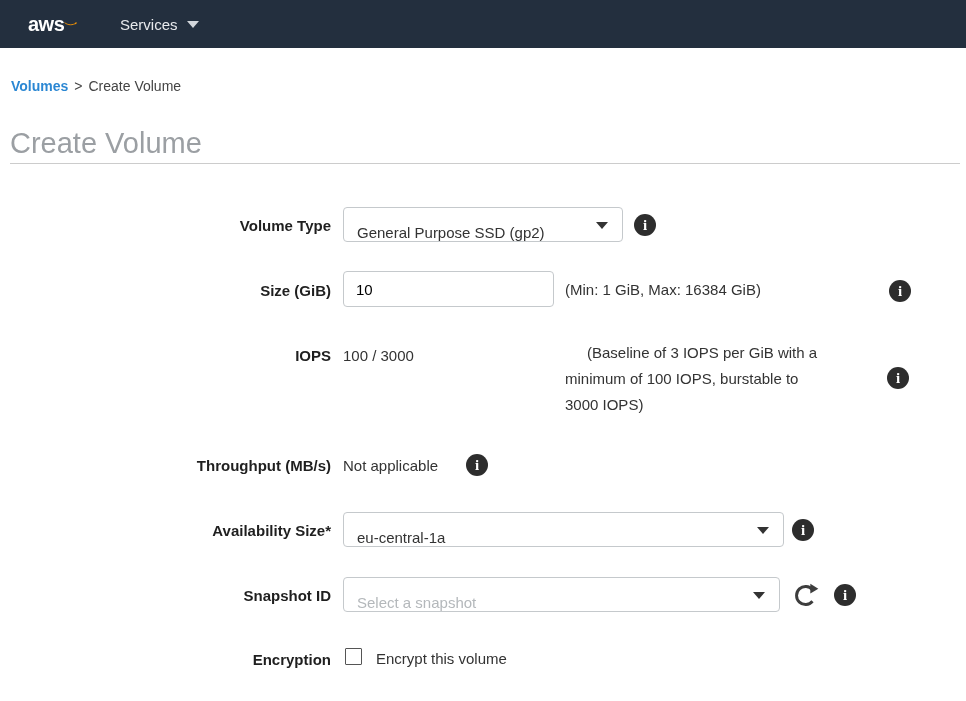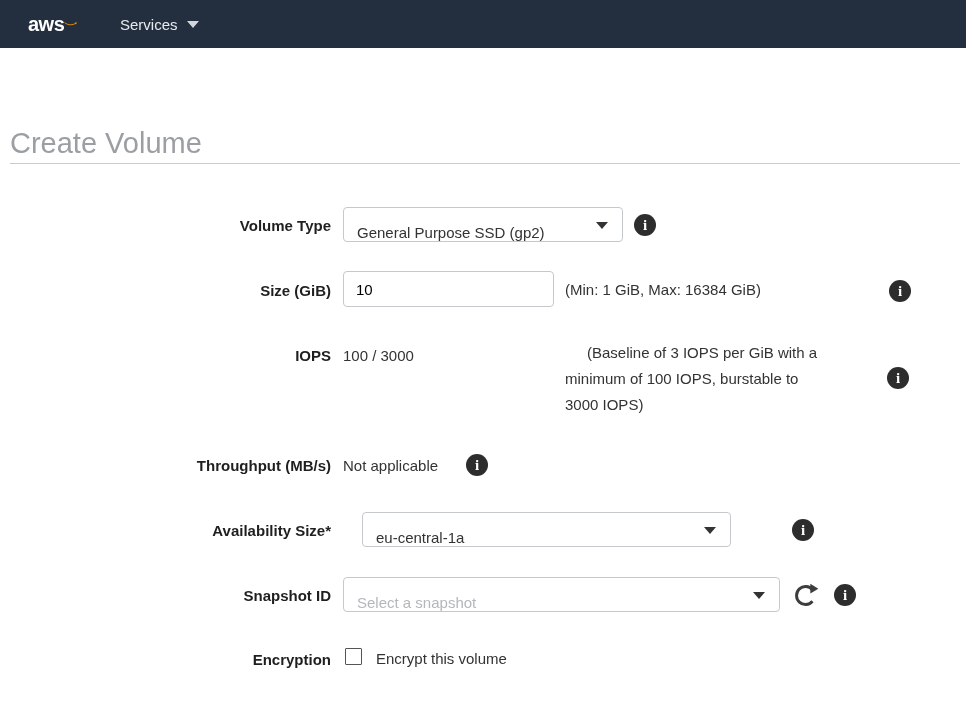--- a/index.html
+++ b/index.html
@@ -71,20 +71,23 @@
         <path d="M3 2 C 14 11, 31 11, 42 3" stroke="#ff9900" stroke-width="3" fill="none" stroke-linecap="round"></path>
         <path d="M39 1 L46 2 L40 8 Z" fill="#ff9900"></path>
       </svg>
     </div>
     <div class="services">
       <span>Services</span>
       <span class="caret-down-light"></span>
     </div>
   </div>
 
+  <div class="breadcrumb">
+    <a class="crumb-link">Volumes</a><span class="sep">&gt;</span><span>Create Volume</span>
+  </div>
 
   <div class="page-title">Create Volume</div>
   <div class="title-rule"></div>
 
   <div class="lbl" style="top:217px;">Volume Type</div>
   <div class="dd" style="left:343px; top:207px; width:280px;">
     <span>General Purpose SSD (gp2)</span>
     <span class="dd-caret"></span>
   </div>
   <div class="info-icon" style="left:634px; top:214px;">i</div>
@@ -101,21 +104,21 @@
     <span style="display:block;">minimum of 100 IOPS, burstable to</span>
     <span style="display:block;">3000 IOPS)</span>
   </div>
   <div class="info-icon" style="left:887px; top:367px;">i</div>
 
   <div class="lbl" style="top:457px;">Throughput (MB/s)</div>
   <div class="val-text" style="left:343px; top:457px;">Not applicable</div>
   <div class="info-icon" style="left:466px; top:454px;">i</div>
 
   <div class="lbl" style="top:522px;">Availability Size*</div>
-  <div class="dd" style="left:362px; top:512px; width:369px;">
+  <div class="dd" style="left:343px; top:512px; width:441px;">
     <span>eu-central-1a</span>
     <span class="dd-caret"></span>
   </div>
   <div class="info-icon" style="left:792px; top:519px;">i</div>
 
   <div class="lbl" style="top:587px;">Snapshot ID</div>
   <div class="dd placeholder-dd" style="left:343px; top:577px; width:437px;">
     <span>Select a snapshot</span>
     <span class="dd-caret"></span>
   </div>

